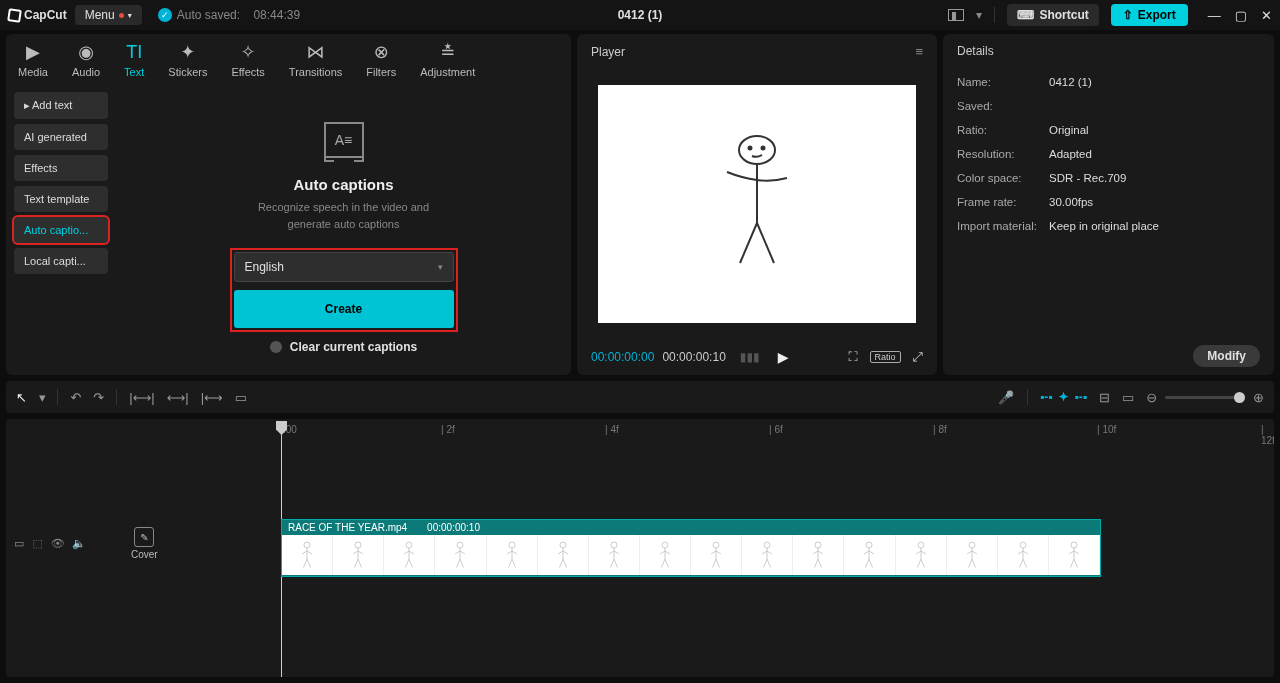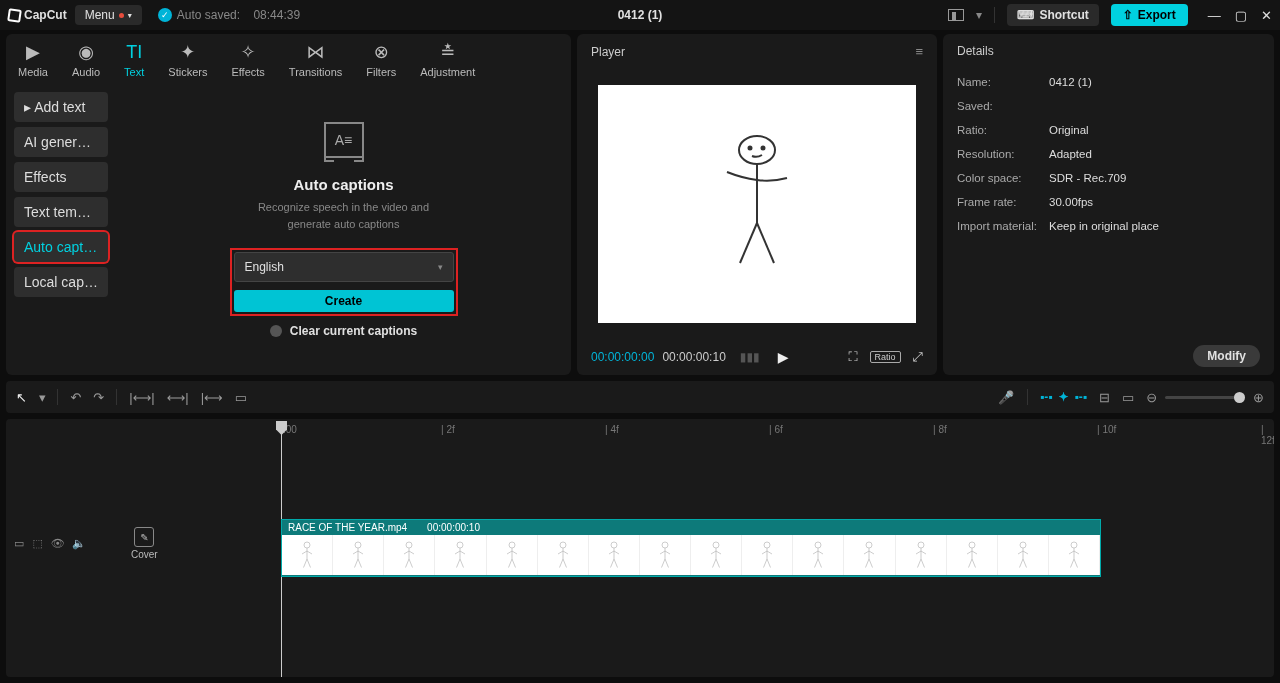--- a/index.html
+++ b/index.html
@@ -19,33 +19,33 @@
 .win-controls{display:flex;gap:14px;margin-left:8px}
 .win-controls span{cursor:pointer;font-size:13px}
 .mid{display:flex;height:345px;gap:6px;padding:4px 6px 0}
 .panel-left{width:565px;background:#1a1a1a;border-radius:6px;display:flex;flex-direction:column}
 .tabs{display:flex;padding:8px 12px 4px;gap:24px}
 .tab{display:flex;flex-direction:column;align-items:center;gap:4px;cursor:pointer;color:#bbb;font-size:11px}
 .tab.active{color:#00d1e0}
 .tab-icon{font-size:18px;height:20px;display:flex;align-items:center}
 .left-body{display:flex;flex:1;overflow:hidden}
 .sidebar{width:110px;padding:10px 8px;display:flex;flex-direction:column;gap:5px}
-.sidebar-item{background:#2e2e2e;padding:7px 10px;border-radius:4px;font-size:14px;cursor:pointer;color:#ddd;white-space:nowrap;overflow:hidden;text-overflow:ellipsis}
+.sidebar-item{background:#2e2e2e;padding:7px 10px;border-radius:4px;font-size:11px;cursor:pointer;color:#ddd;white-space:nowrap;overflow:hidden;text-overflow:ellipsis}
 .sidebar-item.active{color:#00d1e0;background:#2e2e2e}
 .sidebar-item.highlighted{box-shadow:0 0 0 2px #d22}
 .content{flex:1;display:flex;flex-direction:column;align-items:center;padding-top:40px}
 .ac-icon{width:36px;height:36px;border:2px solid #888;border-left:none;border-right:none;display:flex;align-items:center;justify-content:center;color:#aaa;font-size:14px;position:relative}
 .ac-icon::before,.ac-icon::after{content:"";position:absolute;width:8px;height:36px;border:2px solid #888;top:-2px}
 .ac-icon::before{left:-2px;border-right:none}
 .ac-icon::after{right:-2px;border-left:none}
 .ac-title{margin-top:18px;font-size:15px;font-weight:600;color:#eee}
 .ac-desc{margin-top:6px;font-size:11px;color:#888;text-align:center;line-height:1.5}
 .dropdown{width:220px;background:#2e2e2e;border:1px solid #444;border-radius:3px;padding:7px 10px;display:flex;justify-content:space-between;align-items:center;margin-top:18px;cursor:pointer;font-size:12px}
 .dropdown .chev{font-size:9px;color:#888}
-.create-btn{width:220px;background:#00c4d4;color:#000;padding:4px;border-radius:3px;text-align:center;font-weight:600;margin-top:10px;cursor:pointer;font-size:12px}
+.create-btn{width:220px;background:#00c4d4;color:#000;padding:12px;border-radius:3px;text-align:center;font-weight:600;margin-top:10px;cursor:pointer;font-size:12px}
 .dd-wrap{border:2px solid #d22;padding:2px;margin-top:16px;display:flex;flex-direction:column;align-items:center}
 .dd-wrap .dropdown,.dd-wrap .create-btn{margin-top:0}
 .dd-wrap .create-btn{margin-top:8px}
 .clear-cap{margin-top:8px;display:flex;align-items:center;gap:8px;font-size:12px;font-weight:600}
 .clear-cap .box{width:12px;height:12px;background:#555;border-radius:50%}
 .panel-player{width:360px;background:#1a1a1a;border-radius:6px;display:flex;flex-direction:column}
 .panel-header{padding:10px 14px;display:flex;justify-content:space-between;align-items:center}
 .panel-header h3{font-size:12px;font-weight:500;color:#ccc}
 .burger{color:#888;font-size:13px}
 .player-view{flex:1;display:flex;align-items:center;justify-content:center;padding:0 18px}

